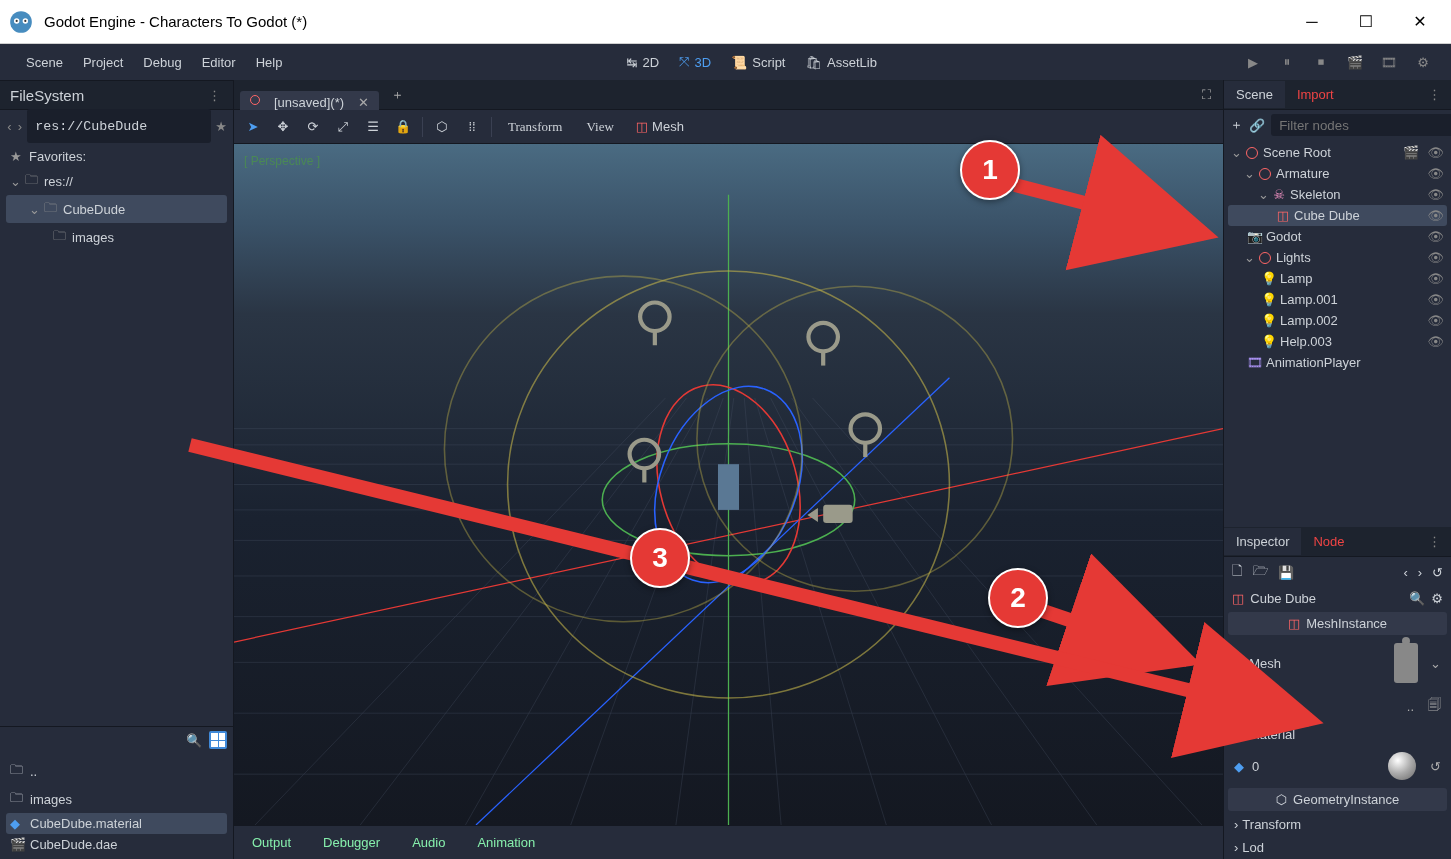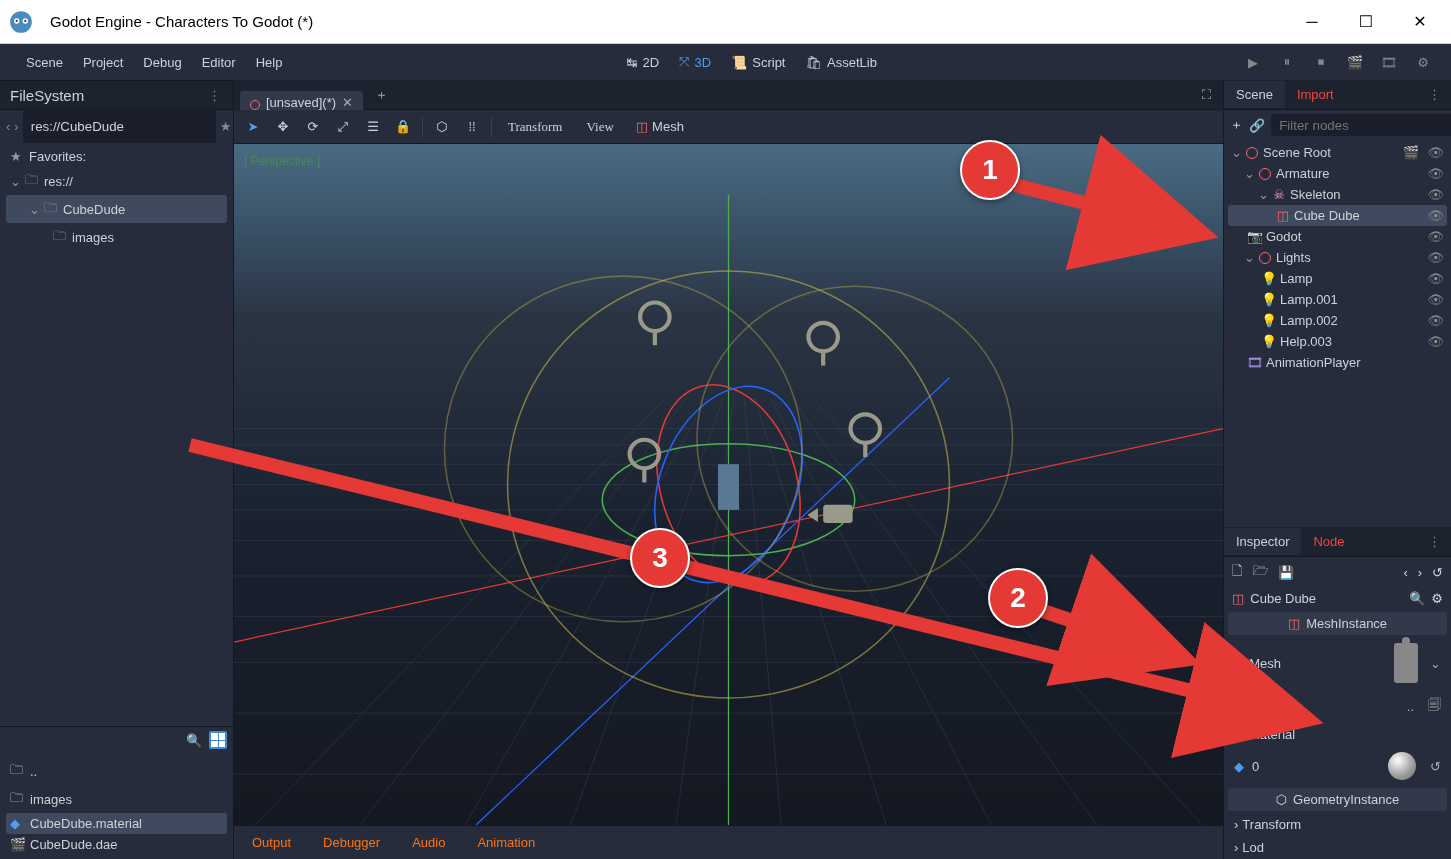--- a/index.html
+++ b/index.html
@@ -1,19 +1,19 @@
 <!DOCTYPE html>
 <html><head>
 <meta charset="utf-8">
 <style>
 * { margin: 0; padding: 0; box-sizing: border-box; font-family: -apple-system, BlinkMacSystemFont, "Segoe UI", sans-serif; }
 body { background: #1d232e; color: #cdd2d8; font-size: 13px; overflow: hidden; width: 1451px; height: 859px; position: relative; }
 
 
-.titlebar { height: 44px; background: #fff; display: flex; align-items: center; padding: 0 8px; border-bottom: 1px solid #d0d0d0; gap: 6px; }
+.titlebar { height: 44px; background: #fff; display: flex; align-items: center; padding: 0 8px; border-bottom: 1px solid #d0d0d0; }
 .titlebar .logo { width: 26px; height: 26px; margin-right: 10px; display: flex; align-items: center; justify-content: center; }
 .titlebar .title { flex: 1; color: #000; font-size: 15px; }
 .titlebar .winbtns { display: flex; gap: 24px; padding-right: 8px; }
 .titlebar .winbtn { width: 30px; height: 30px; display: flex; align-items: center; justify-content: center; color: #000; font-size: 16px; }
 
 
 .menubar { height: 36px; background: #262c3b; display: flex; align-items: center; padding: 0 16px; }
 .menubar .menu-item { padding: 6px 10px; color: #cdd2d8; cursor: pointer; }
 .menubar .spacer { flex: 1; }
 .menubar .workspace-btn { display: flex; align-items: center; gap: 5px; padding: 4px 10px; color: #cdd2d8; cursor: pointer; }
@@ -25,21 +25,21 @@
 .main { display: flex; height: calc(859px - 44px - 36px); }
 
 
 .left-panel { width: 234px; background: #262c3b; display: flex; flex-direction: column; border-right: 1px solid #141821; }
 .panel-header { height: 30px; background: #1d232e; display: flex; align-items: center; padding: 0 10px; border-top: 1px solid #141821; border-bottom: 1px solid #141821; }
 .panel-header .title { flex: 1; color: #cdd2d8; font-size: 15px; }
 .panel-header .dots { color: #888; letter-spacing: 2px; cursor: pointer; }
 
 .path-bar { height: 32px; display: flex; align-items: center; padding: 0 6px; gap: 4px; }
 .path-bar .nav-btn { width: 20px; height: 20px; display: flex; align-items: center; justify-content: center; color: #888; cursor: pointer; }
-.path-bar .path-input { flex: 1; background: #1a1f2b; border: none; color: #cdd2d8; padding: 4px 8px; height: 34px; border-radius: 3px; }
+.path-bar .path-input { flex: 1; background: #1a1f2b; border: none; color: #cdd2d8; padding: 4px 8px; height: 34px; border-radius: 3px; font-family: Liberation Mono, monospace; }
 .path-bar .star { color: #888; cursor: pointer; }
 
 .tree { flex: 1; padding: 4px 6px; overflow: auto; }
 .tree-item { display: flex; align-items: center; gap: 5px; padding: 3px 4px; cursor: pointer; color: #cdd2d8; }
 .tree-item.selected { background: #3f4a5e; border-radius: 3px; }
 .tree-item .indent { display: inline-block; }
 .tree-item .chev { width: 10px; color: #999; }
 .tree-item .ficon { width: 14px; color: #999; }
 
 .filelist-header { display: flex; align-items: center; padding: 4px 6px; gap: 6px; border-top: 1px solid #141821; }
@@ -49,39 +49,39 @@
 .filelist-header .grid-icon span { background: #fff; }
 
 .filelist { padding: 4px 6px; overflow: auto; }
 .file-item { display: flex; align-items: center; gap: 6px; padding: 3px 4px; cursor: pointer; color: #cdd2d8; }
 .file-item.selected { background: #3f4a5e; border-radius: 3px; }
 .file-item .ficon { width: 14px; }
 
 
 .center-panel { flex: 1; display: flex; flex-direction: column; background: #1d232e; }
 .tabs-bar { height: 30px; background: #1d232e; display: flex; align-items: center; padding: 0 6px; gap: 6px; border-bottom: 1px solid #141821; }
-.tab { display: flex; align-items: flex-end; gap: 6px; padding: 4px 10px; background: #33394a; border-radius: 3px 3px 0 0; cursor: pointer; margin-top: 16px; }
+.tab { display: flex; align-items: flex-start; gap: 14px; padding: 4px 10px; background: #33394a; border-radius: 3px 3px 0 0; cursor: pointer; margin-top: 16px; }
 .tab .dot { width: 10px; height: 10px; border: 1.5px solid #ff6666; border-radius: 50%; }
 .tab .close { color: #aaa; cursor: pointer; }
 .tabs-bar .add { color: #aaa; cursor: pointer; padding: 0 6px; }
 .tabs-bar .spacer { flex: 1; }
 .tabs-bar .expand { color: #aaa; cursor: pointer; padding: 0 6px; }
 
 .toolbar { height: 34px; background: #262c3b; display: flex; align-items: center; padding: 0 8px; gap: 8px; border-bottom: 1px solid #141821; }
 .toolbar .tool { width: 22px; height: 22px; display: flex; align-items: center; justify-content: center; color: #cdd2d8; cursor: pointer; }
 .toolbar .sep { width: 1px; height: 20px; background: #3a4052; }
 .toolbar .menu-lbl { padding: 0 8px; color: #cdd2d8; cursor: pointer; font-family: Liberation Serif, serif; }
 .toolbar .mesh-btn { display: flex; align-items: center; gap: 4px; padding: 0 6px; cursor: pointer; }
 
 .viewport { flex: 1; position: relative; background: linear-gradient(to bottom, #4a6b82 0%, #3a5268 12%, #2a3544 25%, #1a2230 55%, #141821 100%); overflow: hidden; }
 .viewport .persp { position: absolute; top: 10px; left: 10px; color: #4a8955; font-size: 12px; }
 .viewport svg.grid { position: absolute; inset: 0; width: 100%; height: 100%; }
 
 .bottom-tabs { height: 34px; background: #262c3b; display: flex; align-items: center; padding: 0 12px; gap: 20px; border-top: 1px solid #141821; }
-.bottom-tabs .btab { color: #f97316; cursor: pointer; padding: 4px 6px; }
+.bottom-tabs .btab { color: #86efac; cursor: pointer; padding: 4px 6px; }
 
 
 .right-panel { width: 228px; background: #262c3b; display: flex; flex-direction: column; border-left: 1px solid #141821; }
 .rtabs { height: 30px; display: flex; align-items: center; background: #1d232e; border-bottom: 1px solid #141821; }
 .rtab { padding: 6px 12px; color: #ef4444; cursor: pointer; }
 .rtab.active { color: #cdd2d8; background: #262c3b; }
 .rtabs .spacer { flex: 1; }
 .rtabs .dots { color: #888; padding: 0 8px; cursor: pointer; letter-spacing: 2px; }
 
 .scene-toolbar { height: 30px; display: flex; align-items: center; padding: 0 6px; gap: 6px; }

